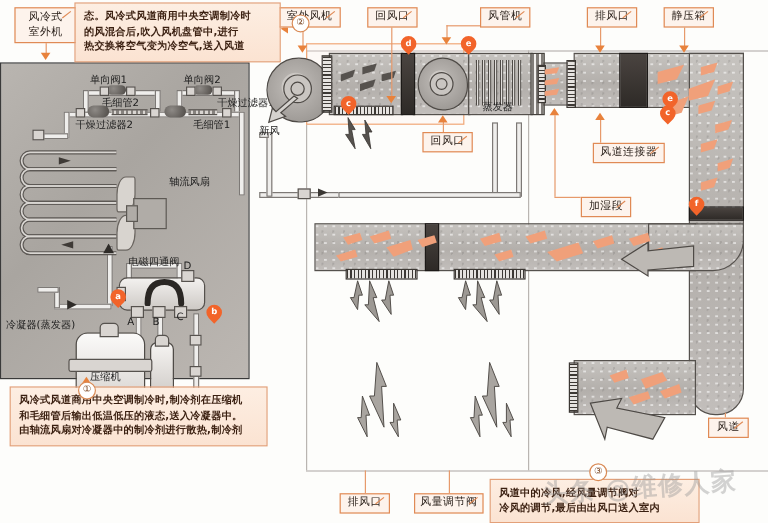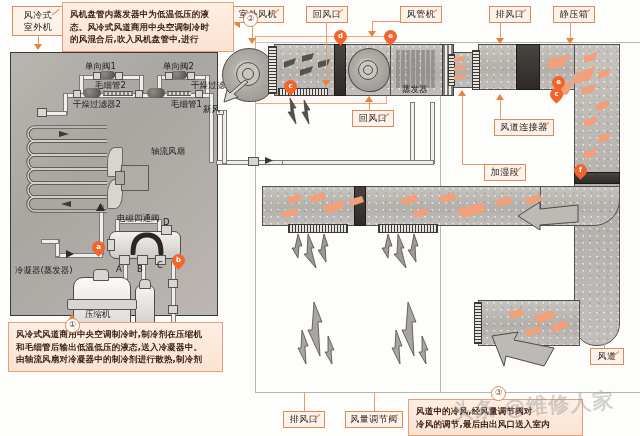--- a/index.html
+++ b/index.html
@@ -98,21 +98,21 @@
     background:#f2642a;
     border-radius:50% 50% 50% 0;
     transform:rotate(-45deg);
     color:#fff;font-size:7px;font-weight:bold;
     text-align:center;
   }
   .bubble span{display:block;transform:rotate(45deg);line-height:13px;}
 
   
   #outdoor{
-    position:absolute;left:10px;top:52px;width:206px;height:262px;
+    position:absolute;left:0;top:52px;width:206px;height:262px;
     background:linear-gradient(135deg,#b9b5b0 0%,#a9a5a0 40%,#bcb7b2 100%);
     border:1.5px solid #3a3a3a;
     z-index:10;
   }
   .gtxt{
     position:absolute;z-index:30;
     font-size:8.5px;color:#1c1c1c;white-space:nowrap;
   }
   .thinpipe{position:absolute;background:#efeeec;border:1px solid #7d7976;z-index:13;}
   .thinpipe.h{height:3px;}
@@ -245,23 +245,23 @@
 <body>
 
 <div id="stage">
 
   <div class="frameline" style="left:255px;top:42px;width:1px;height:350px;"></div>
   <div class="frameline" style="left:255px;top:392px;width:385px;height:1px;"></div>
   <div class="frameline" style="left:440px;top:42px;width:1px;height:350px;"></div>
   <div class="frameline" style="left:255px;top:42px;width:385px;height:1px;"></div>
 
   <div class="note" style="left:62px;top:2px;width:172px;">
-    <div>风机盘管内蒸发器中为低温低压的液</div>
     <div>态。风冷式风道商用中央空调制冷时</div>
     <div>的风混合后,吹入风机盘管中,进行</div>
+    <div>热交换将空气变为冷空气,送入风道</div>
   </div>
   <div class="arrowleft" style="left:234px;top:20px;"></div>
   <div class="stepnum" style="left:243px;top:12px;">②</div>
 
   <div class="note" style="left:8px;top:322px;width:215px;">
     <div>风冷式风道商用中央空调制冷时,制冷剂在压缩机</div>
     <div>和毛细管后输出低温低压的液态,送入冷凝器中。</div>
     <div>由轴流风扇对冷凝器中的制冷剂进行散热,制冷剂</div>
   </div>
   <div class="arrowup" style="left:68px;top:314px;"></div>
@@ -410,21 +410,21 @@
   <div class="thinpipe v" style="left:430px;top:102px;height:60px;z-index:13;"></div>
   <div class="thinpipe h" style="left:282px;top:160px;width:150px;z-index:13;"></div>
 
   <div class="scroll" style="left:222px;top:48px;width:52px;height:52px;"></div>
   <div class="scrollhub" style="left:236px;top:62px;width:22px;height:22px;"></div>
   <div class="scrollhub" style="left:242px;top:68px;width:10px;height:10px;"></div>
 
   <svg style="position:absolute;left:218px;top:78px;width:34px;height:28px;z-index:24;" viewBox="0 0 34 28">
     <path d="M30 4 L16 16 L20 19 L6 24 L9 12 L12 15 L27 2 Z" fill="#d5d2ce" stroke="#4e4a46" stroke-width="1"></path>
   </svg>
-  <span class="gtxt" style="left:203px;top:104px;z-index:30;">新风</span>
+  <span class="gtxt" style="left:216px;top:104px;z-index:30;">新风</span>
 
   <div id="ductmachine"></div>
 
   <div class="duct" style="left:274px;top:44px;width:60px;height:50px;"></div>
   <div class="vgrille" style="left:268px;top:46px;width:7px;height:46px;"></div>
   <div class="grille" style="left:278px;top:88px;width:48px;height:6px;"></div>
 
   <svg style="position:absolute;left:280px;top:50px;width:52px;height:34px;z-index:26;" viewBox="0 0 52 34">
     <g fill="#56524e">
       <polygon points="4,12 16,8 14,14 4,18"></polygon>

